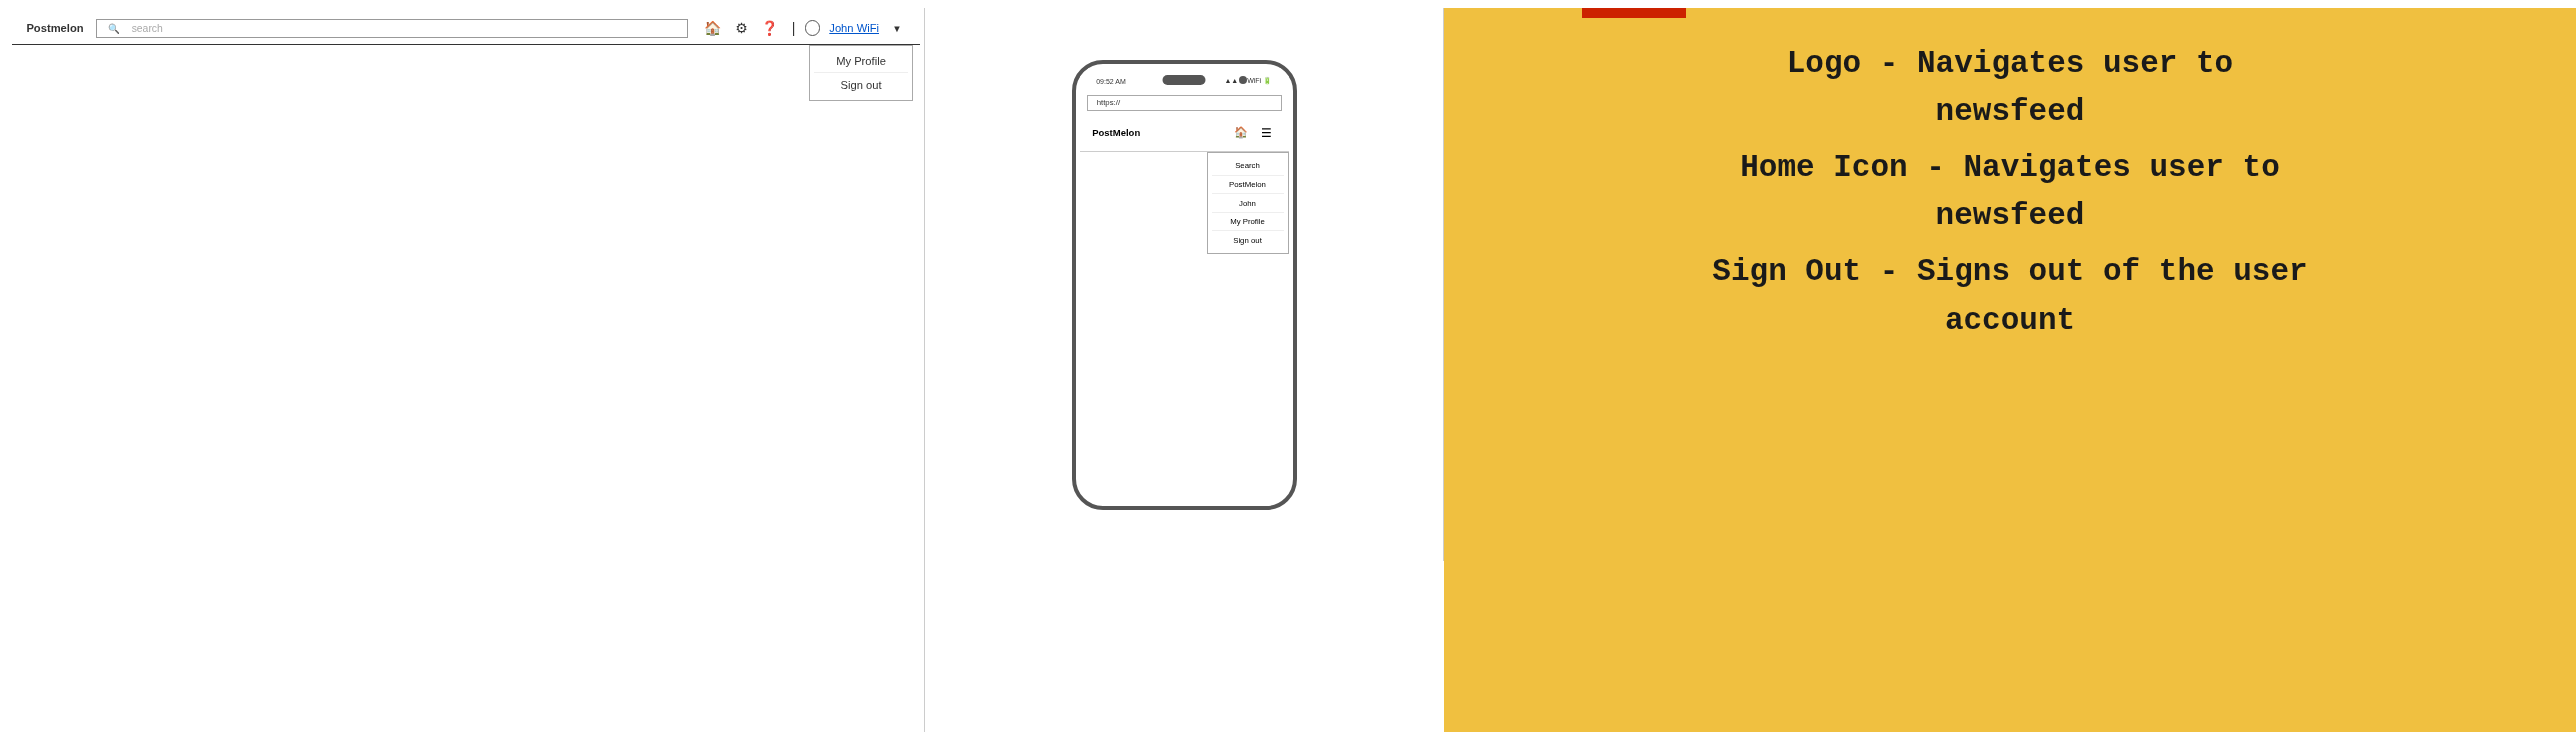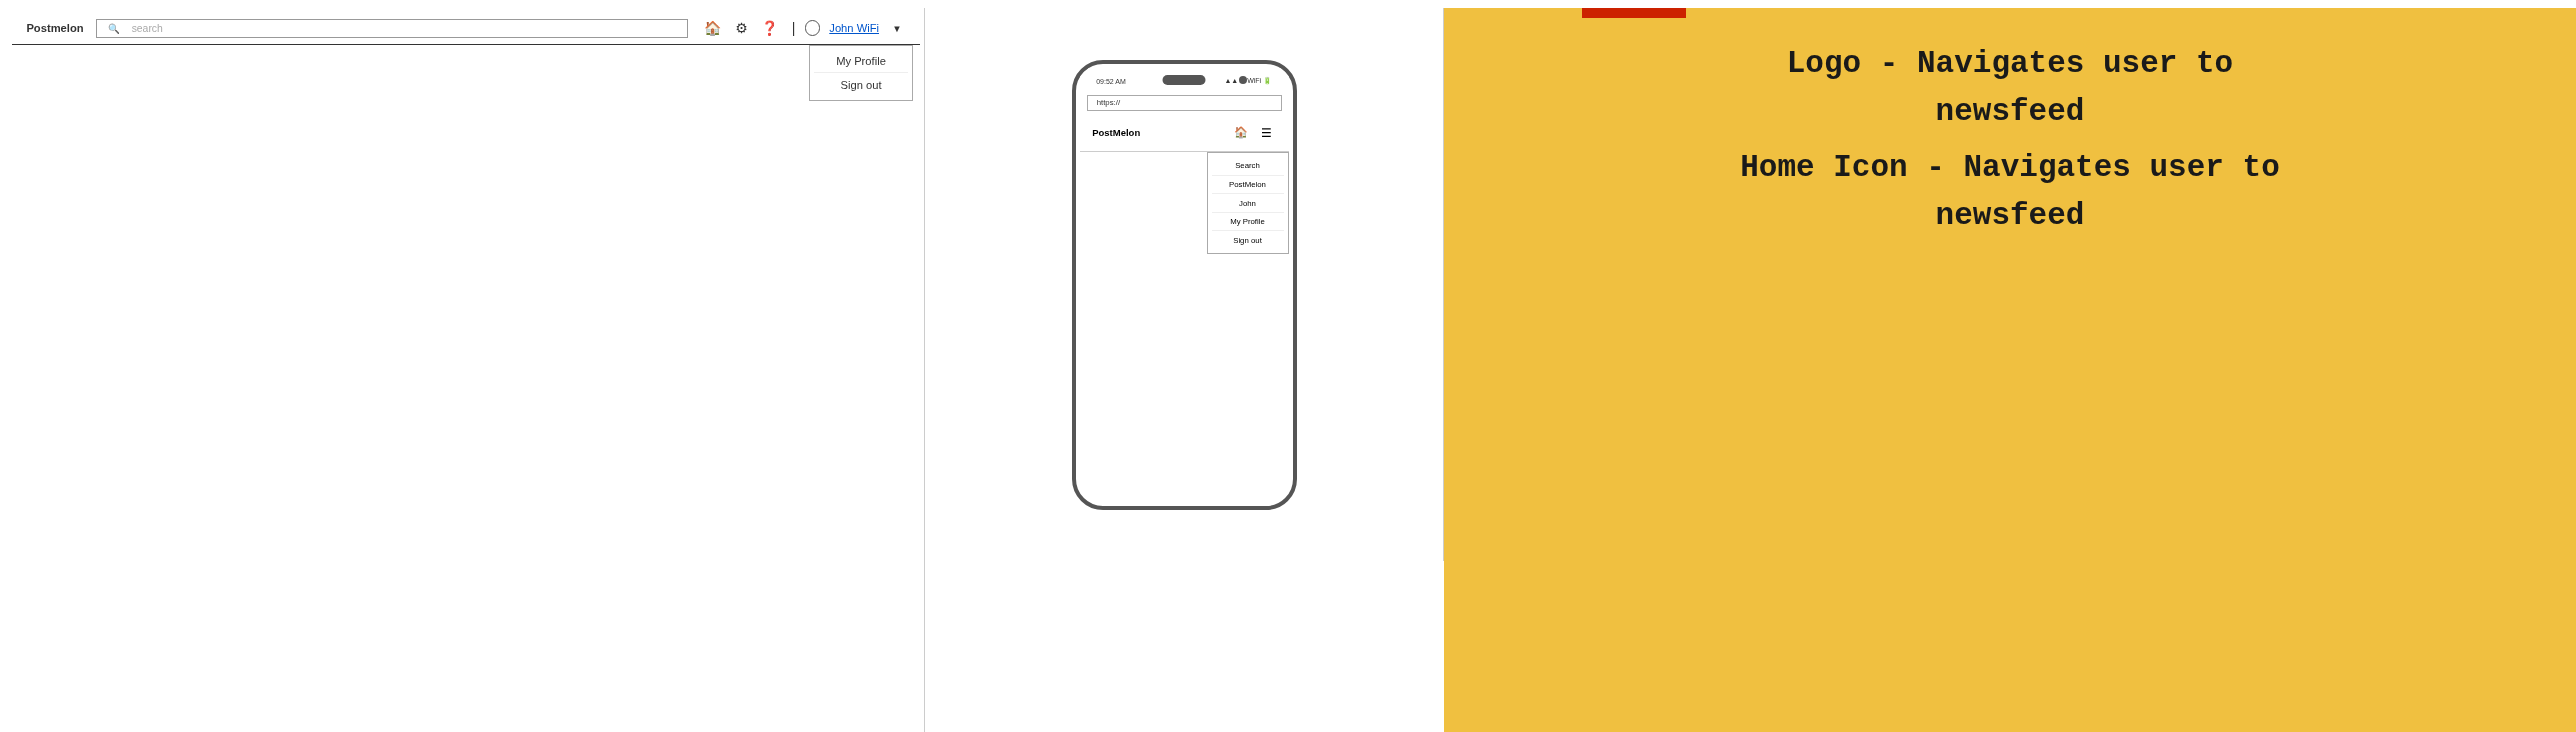--- a/index.html
+++ b/index.html
@@ -325,15 +325,16 @@
       </div>
     </div>
   </div>
 </div>
 
 <div class="notes-panel">
   <div class="notes-red-tab"></div>
   <div class="notes-text">
     <div>Logo - Navigates user to<br>newsfeed</div>
     <div>Home Icon - Navigates user to<br>newsfeed</div>
+    <div>Sign Out - Signs out of the user<br>account</div>
   </div>
 </div>
 
 
 </body></html>

